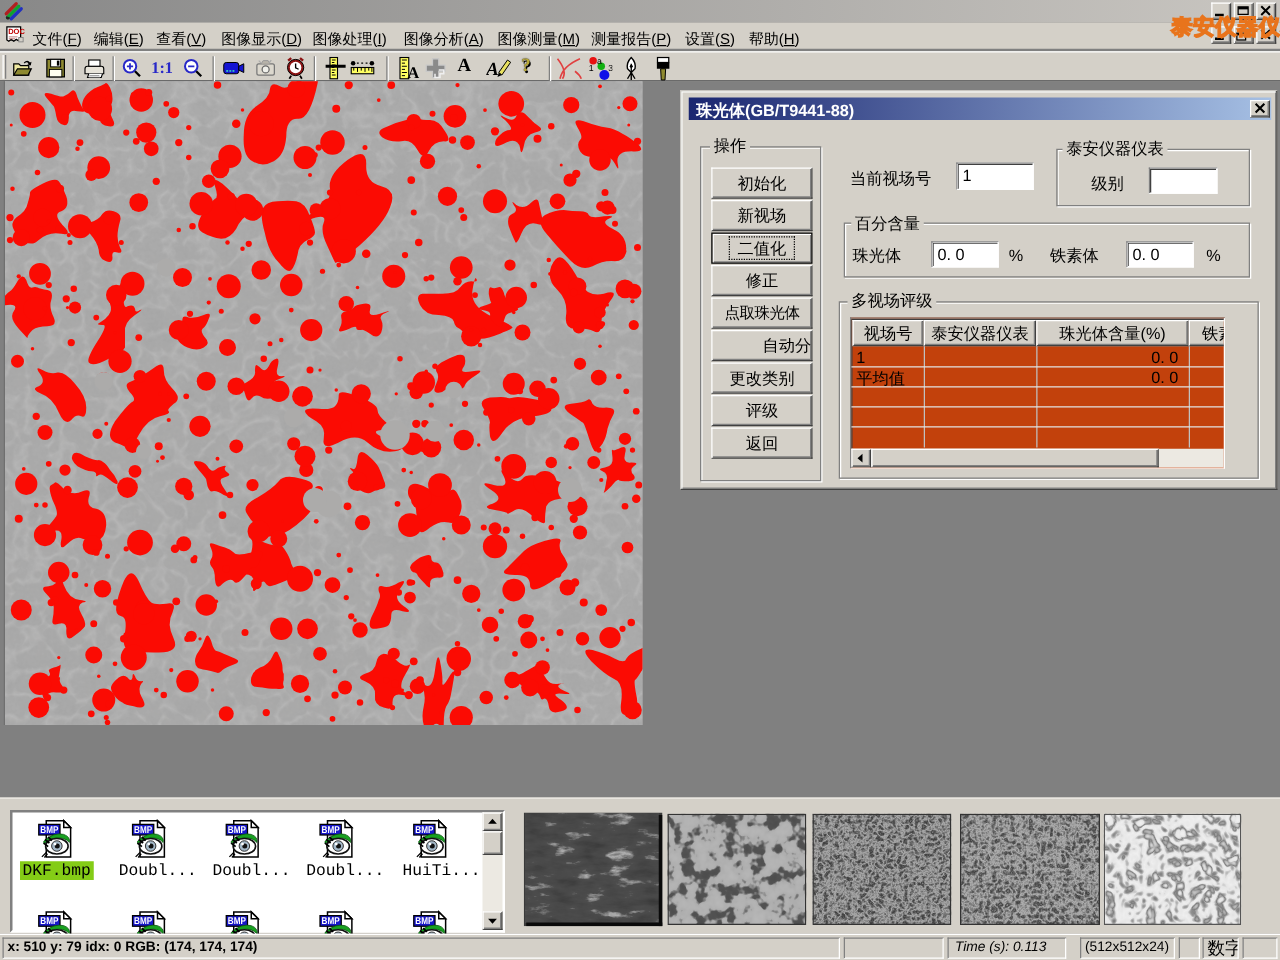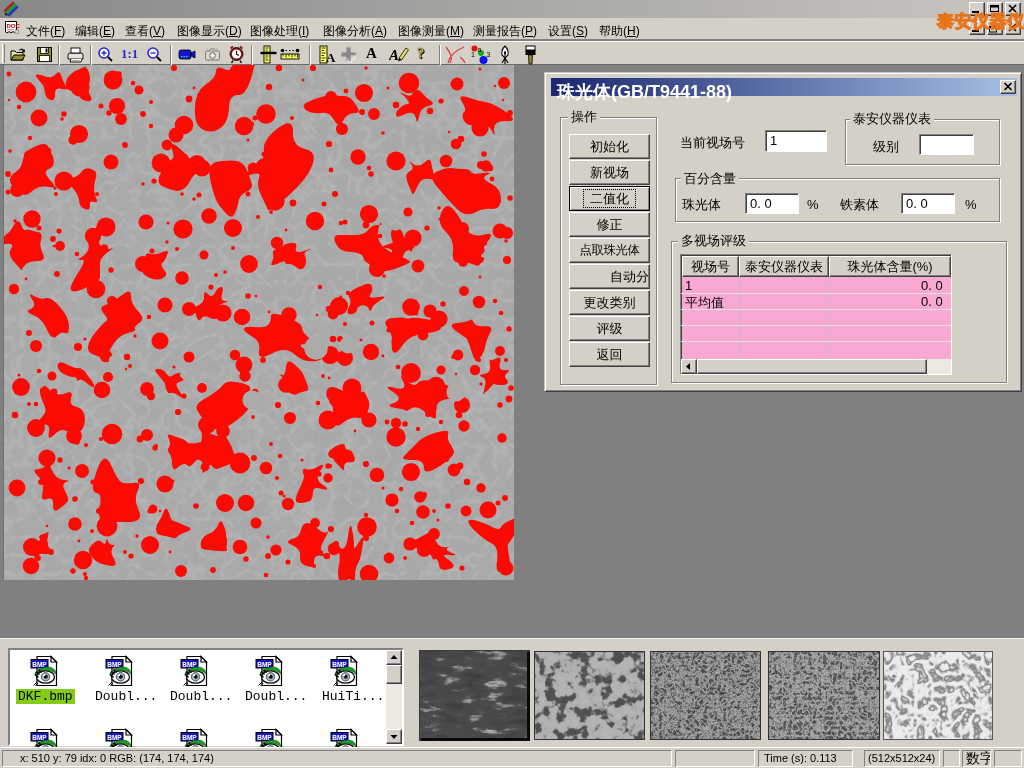--- a/index.html
+++ b/index.html
@@ -724,21 +724,21 @@
         <circle cx="248" cy="335" r="9.6"></circle>
         <circle cx="344" cy="280" r="8.4"></circle>
         <circle cx="79" cy="240" r="7.5"></circle>
         <circle cx="452" cy="327" r="9.6"></circle>
       </g>
 </svg>
 
 </div>
 <div class="abs" style="left:544px;top:72px;width:478px;height:320px;background:#d4d0c8;border:1px solid;border-color:#c8c5c0 #404040 #404040 #c8c5c0;box-shadow:inset 1px 1px 0 #fff, inset -1px -1px 0 #808080;z-index:20;">
   <div class="abs" style="left:6px;top:5px;width:466px;height:18px;background:linear-gradient(to right,#1a2670,#a6c0e4);">
-    <span class="abs" style="left:6px;top:2px;font-size:18px;font-weight:bold;color:#fff;">珠光体(GB/T9441-88)</span>
+    <span class="abs" style="left:6px;top:2px;font-size:13px;font-weight:bold;color:#fff;">珠光体(GB/T9441-88)</span>
   </div>
   <div class="winbtn" style="left:455px;top:7px;"><svg width="14" height="12">
         <path d="M3.5,2 L10.5,9 M10.5,2 L3.5,9" stroke="#000" stroke-width="1.7"></path>
       </svg></div>
 
   <div class="grp" style="left:15px;top:44px;width:97px;height:268px;"></div>
   <span class="grplabel" style="left:23px;top:36px;">操作</span>
   <div class="btn97" style="top:61px;">初始化</div>
   <div class="btn97" style="top:87px;">新视场</div>
   <div class="btn97" style="top:113px;border:1.5px solid #000;box-shadow:inset 1px 1px 0 #fff, inset -1px -1px 0 #808080;"><span style="outline:1px dotted #000;display:inline-block;line-height:17px;margin-top:2px;padding:0 6px;">二值化</span></div>
@@ -761,21 +761,21 @@
   <span class="grplabel" style="left:136px;top:98px;">百分含量</span>
   <span class="lbl" style="left:137px;top:123px;">珠光体</span>
   <div class="editbox" style="left:200px;top:120px;width:54px;height:21px;">0. 0</div>
   <span class="lbl" style="left:262px;top:124px;">%</span>
   <span class="lbl" style="left:295px;top:123px;">铁素体</span>
   <div class="editbox" style="left:356px;top:120px;width:54px;height:21px;">0. 0</div>
   <span class="lbl" style="left:420px;top:124px;">%</span>
 
   <div class="grp" style="left:126px;top:168px;width:336px;height:142px;"></div>
   <span class="grplabel" style="left:133px;top:160px;">多视场评级</span>
-  <div class="abs" style="left:135px;top:181px;width:272px;height:121px;background:#f9a8d4;border:1px solid;border-color:#808080 #fff #fff #808080;box-shadow:inset 1px 1px 0 #404040;overflow:hidden;">
+  <div class="abs" style="left:135px;top:181px;width:300px;height:121px;background:#c2410c;border:1px solid;border-color:#808080 #fff #fff #808080;box-shadow:inset 1px 1px 0 #404040;overflow:hidden;">
     <div class="abs" style="left:1px;top:1px;width:330px;height:21px;">
       <div class="abs" style="left:0;top:0;width:57px;height:21px;">
           <div class="hcell">视场号</div>
         </div>
       <div class="abs" style="left:57px;top:0;width:90px;height:21px;">
           <div class="hcell">泰安仪器仪表</div>
         </div>
       <div class="abs" style="left:147px;top:0;width:122px;height:21px;">
           <div class="hcell">珠光体含量(%)</div>
         </div>
@@ -933,20 +933,20 @@
           <feFuncG type="table" tableValues="0.94 0.9 0.5 0.9 0.94 0.94"></feFuncG>
           <feFuncB type="table" tableValues="0.94 0.9 0.5 0.9 0.94 0.94"></feFuncB>
         </feComponentTransfer>
       </filter>
     <rect width="110" height="89" filter="url(#t5)"></rect>
     <rect x="0.5" y="0.5" width="109" height="88" fill="none" stroke="#555" stroke-width="1"></rect>
   </svg>
 </div>
 
 <div class="abs" style="left:0;top:747px;width:1024px;height:21px;background:#d4d0c8;border-top:1px solid #fff;">
-  <div class="abs seg" style="left:2px;top:2px;width:670px;font-size:11px;"><span style="margin-left:17px;">x: 510 y: 79 idx: 0 RGB: (174, 174, 174)</span></div>
+  <div class="abs seg" style="left:2px;top:2px;width:670px;font-size:11px;"><span style="margin-left:3px;font-weight:bold;">x: 510 y: 79 idx: 0 RGB: (174, 174, 174)</span></div>
   <div class="abs seg" style="left:675px;top:2px;width:80px;"></div>
-  <div class="abs seg" style="left:758px;top:2px;width:95px;font-size:11px;"><span style="margin-left:5px;">Time (s): 0.113</span></div>
+  <div class="abs seg" style="left:758px;top:2px;width:95px;font-size:11px;font-style:italic;"><span style="margin-left:5px;">Time (s): 0.113</span></div>
   <div class="abs seg" style="left:864px;top:2px;width:76px;font-size:11px;"><span style="margin-left:3px;">(512x512x24)</span></div>
   <div class="abs seg" style="left:943px;top:2px;width:17px;"></div>
   <div class="abs seg" style="left:962px;top:2px;width:29px;"><span style="margin-left:3px;">数字</span></div>
   <div class="abs seg" style="left:994px;top:2px;width:28px;"></div>
 </div>
 
 </body></html>

